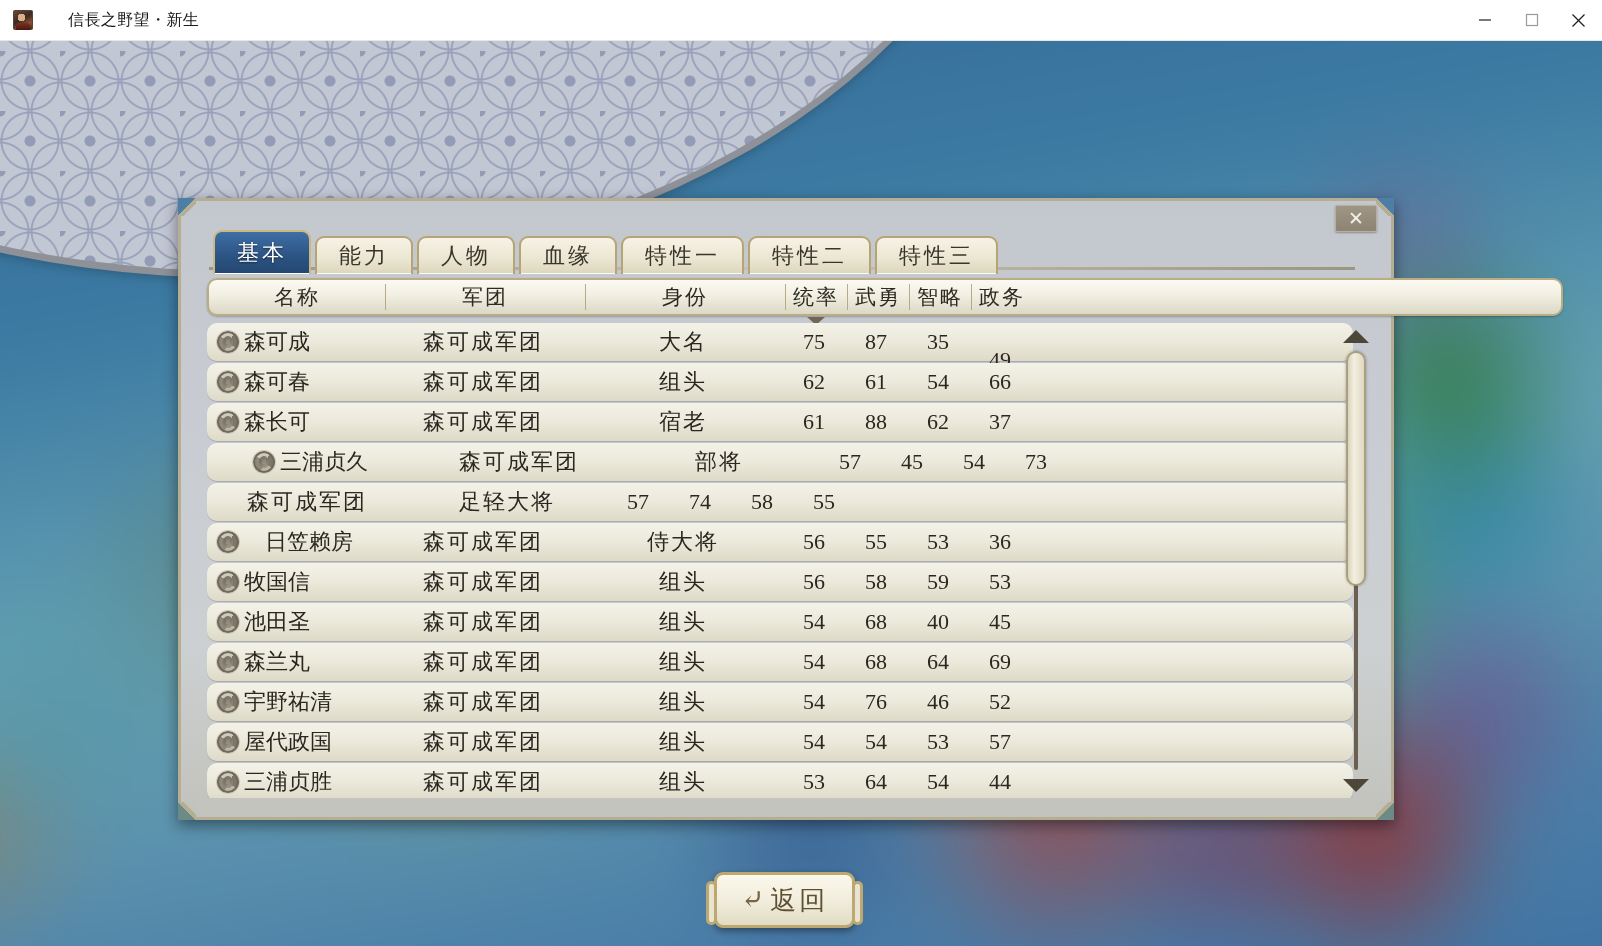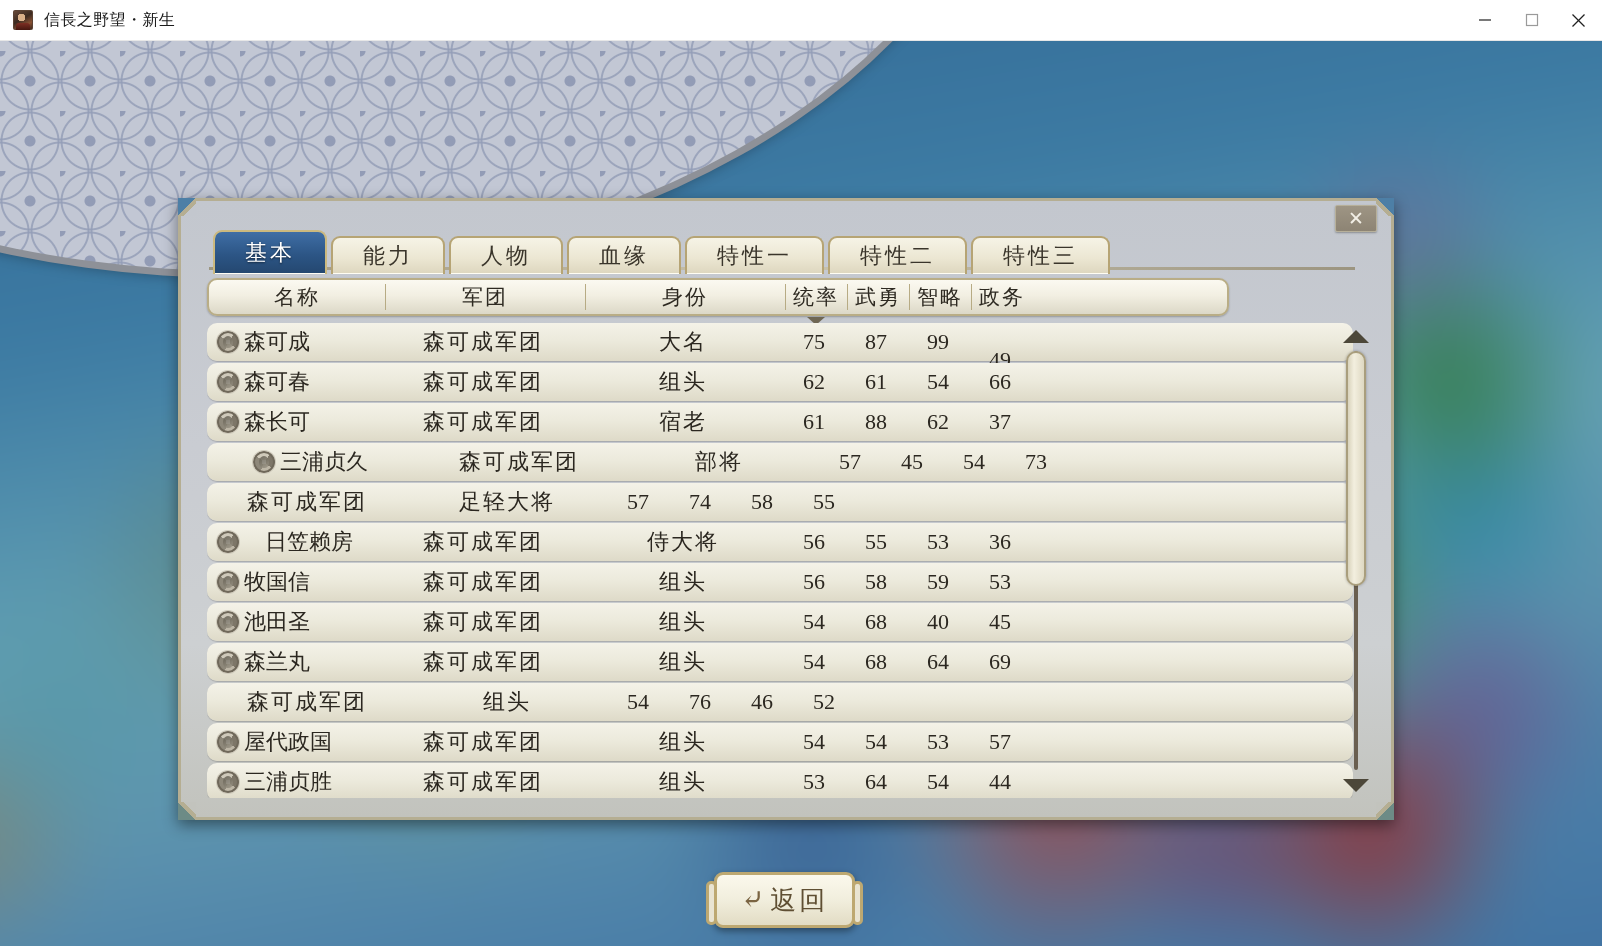--- a/index.html
+++ b/index.html
@@ -8,21 +8,21 @@
     font-family:"Liberation Serif","DejaVu Serif",serif;
     background:#ffffff;
   }
 
   
   #app{position:relative;width:1602px;height:946px;overflow:hidden;background:#fff;}
 
   #titlebar{
     position:absolute;left:0;top:0;width:1602px;height:41px;
     background:#ffffff;border-bottom:1px solid #e7e7e7;
-    display:flex;align-items:center;z-index:60;
+    display:flex;align-items:center;z-index:60;gap:24px;
   }
   #titlebar .tb-icon{
     width:20px;height:20px;margin-left:13px;border-radius:2px;
     background:
       radial-gradient(circle at 42% 38%, #d9b089 0 22%, transparent 23%),
       linear-gradient(150deg,#6d4d3b 0%,#3c2a20 45%,#8a5234 72%,#2d2018 100%);
     box-shadow:inset 0 0 0 1px #5b4334;
     position:relative;overflow:hidden;flex:none;
   }
   #titlebar .tb-icon:after{
@@ -115,21 +115,21 @@
     background:linear-gradient(180deg,#9e9584 0%,#8d8474 100%);
     border:1px solid #b7b09a;border-radius:2px;
     display:flex;align-items:center;justify-content:center;z-index:5;
     box-shadow:0 1px 2px rgba(0,0,0,.3);
   }
   #panel-close span{color:#f2efe6;font-size:19px;line-height:1;font-family:"DejaVu Sans",sans-serif;}
 
   
   #tabs{position:absolute;left:32px;top:29px;display:flex;align-items:flex-end;gap:4px;z-index:4;}
   .tab{
-    height:38px;min-width:80px;padding:0 30px;
+    height:38px;min-width:80px;padding:0 22px;
     display:flex;align-items:center;justify-content:center;
     font-size:22px;letter-spacing:3px;
     background:linear-gradient(180deg,#f6f3e6 0%,#ece7d3 55%,#ddd6be 100%);
     color:#3a352b;
     border:2px solid #b6a474;border-bottom:none;
     border-radius:9px 9px 0 0;
     box-shadow:0 -1px 0 #fffdf3 inset;
     position:relative;
   }
   .tab.active{
@@ -138,21 +138,21 @@
     text-shadow:0 1px 2px rgba(0,0,0,.6);
     height:44px;
   }
   #tab-underline{
     position:absolute;left:28px;top:66px;width:1146px;height:3px;
     background:linear-gradient(90deg,#9c9580,#c9c3ae 50%,#9c9580);z-index:3;
   }
 
   
   #colhead{
-    position:absolute;left:26px;top:77px;width:1022px;height:38px;
+    position:absolute;left:26px;top:77px;width:1356px;height:38px;
     background:linear-gradient(180deg,#fbf9f1 0%,#f2efe2 45%,#dcd8c7 100%);
     border:2px solid #b9ad86;border-radius:10px;
     display:flex;align-items:center;z-index:4;
     box-shadow:0 1px 2px rgba(0,0,0,.25);
   }
   .ch{
     height:100%;display:flex;align-items:center;justify-content:center;
     font-size:21px;letter-spacing:2px;color:#2e2a22;position:relative;
   }
   .ch + .ch:before{
@@ -328,21 +328,21 @@
       <div id="listwrap">
           <div class="row">
             <div class="cell c-name" style="width: 176px;">
               <span class="mon"></span>
               <span>森可成</span>
             </div>
             <div class="cell c-mid" style="width: 200px;">森可成军团</div>
             <div class="cell c-mid" style="width: 200px;">大名</div>
             <div class="cell c-num" style="width: 62px; text-align: right;">75</div>
             <div class="cell c-num" style="width: 62px;">87</div>
-            <div class="cell c-num" style="width: 62px;">99</div>
+            <div class="cell c-num" style="width: 62px;">35</div>
             <div class="cell c-num" style="width: 62px; margin-top: 36px;">49</div>
           </div>
           <div class="row">
             <div class="cell c-name" style="width: 176px;">
               <span class="mon"></span>
               <span>森可春</span>
             </div>
             <div class="cell c-mid" style="width: 200px;">森可成军团</div>
             <div class="cell c-mid" style="width: 200px;">组头</div>
             <div class="cell c-num" style="width: 62px;">62</div>
@@ -424,20 +424,24 @@
               <span>森兰丸</span>
             </div>
             <div class="cell c-mid" style="width: 200px;">森可成军团</div>
             <div class="cell c-mid" style="width: 200px;">组头</div>
             <div class="cell c-num" style="width: 62px;">54</div>
             <div class="cell c-num" style="width: 62px;">68</div>
             <div class="cell c-num" style="width: 62px;">64</div>
             <div class="cell c-num" style="width: 62px;">69</div>
           </div>
           <div class="row">
+            <div class="cell c-name" style="width: 176px;">
+              <span class="mon"></span>
+              <span>宇野祐清</span>
+            </div>
             <div class="cell c-mid" style="width: 200px;">森可成军团</div>
             <div class="cell c-mid" style="width: 200px;">组头</div>
             <div class="cell c-num" style="width: 62px;">54</div>
             <div class="cell c-num" style="width: 62px;">76</div>
             <div class="cell c-num" style="width: 62px;">46</div>
             <div class="cell c-num" style="width: 62px;">52</div>
           </div>
           <div class="row">
             <div class="cell c-name" style="width: 176px;">
               <span class="mon"></span>

